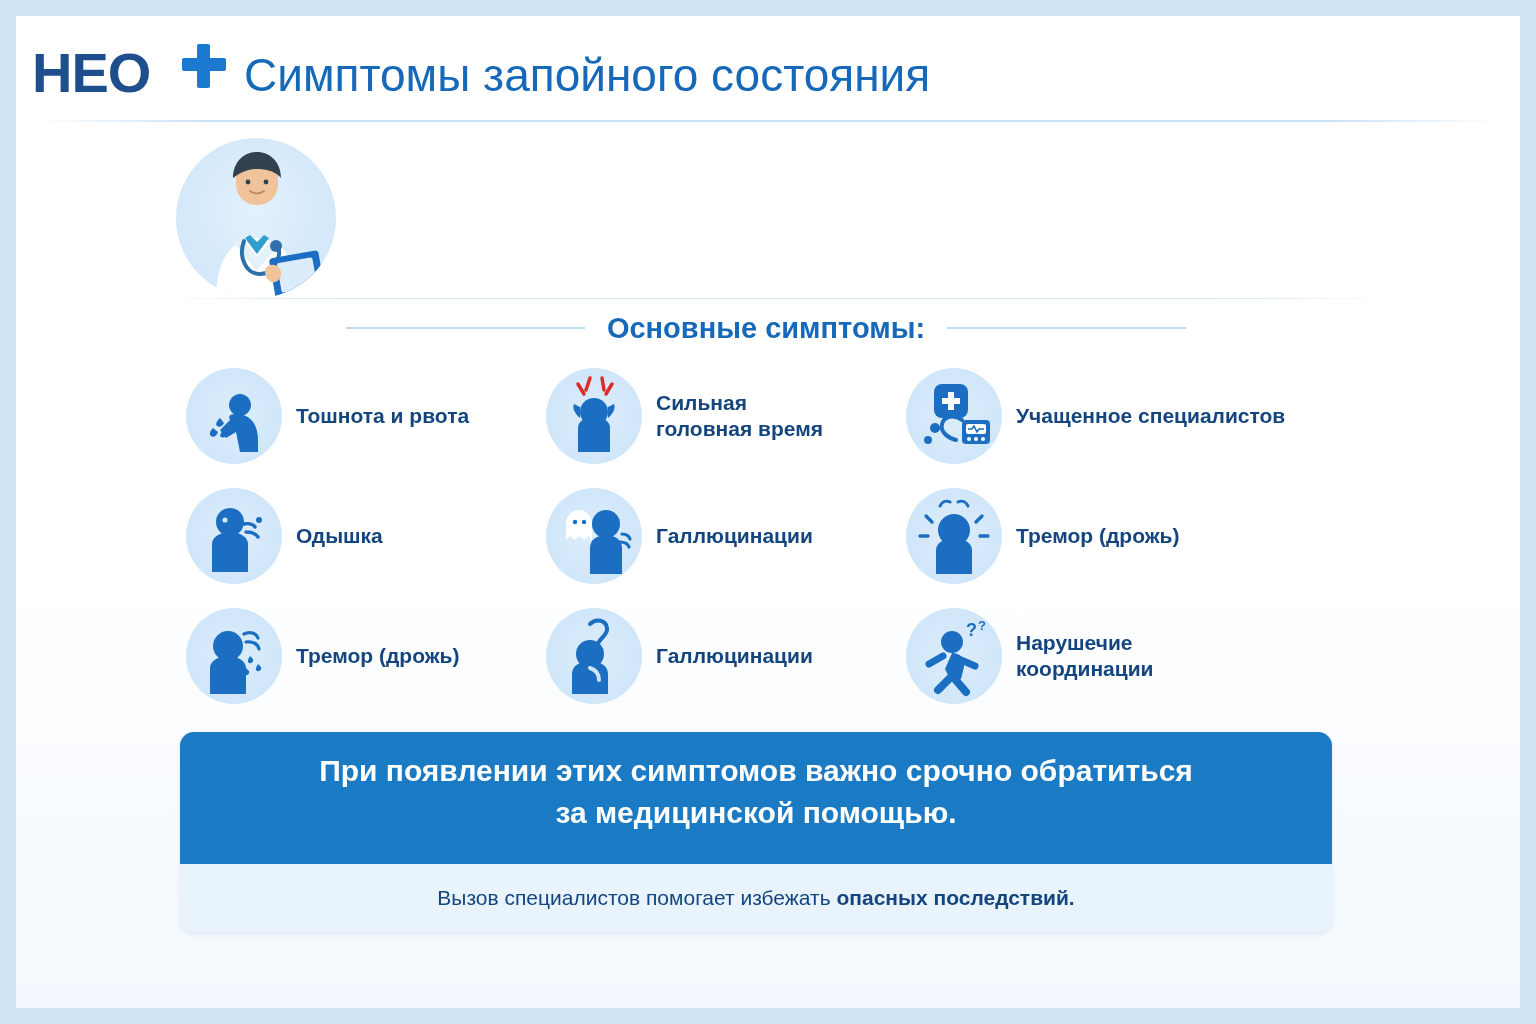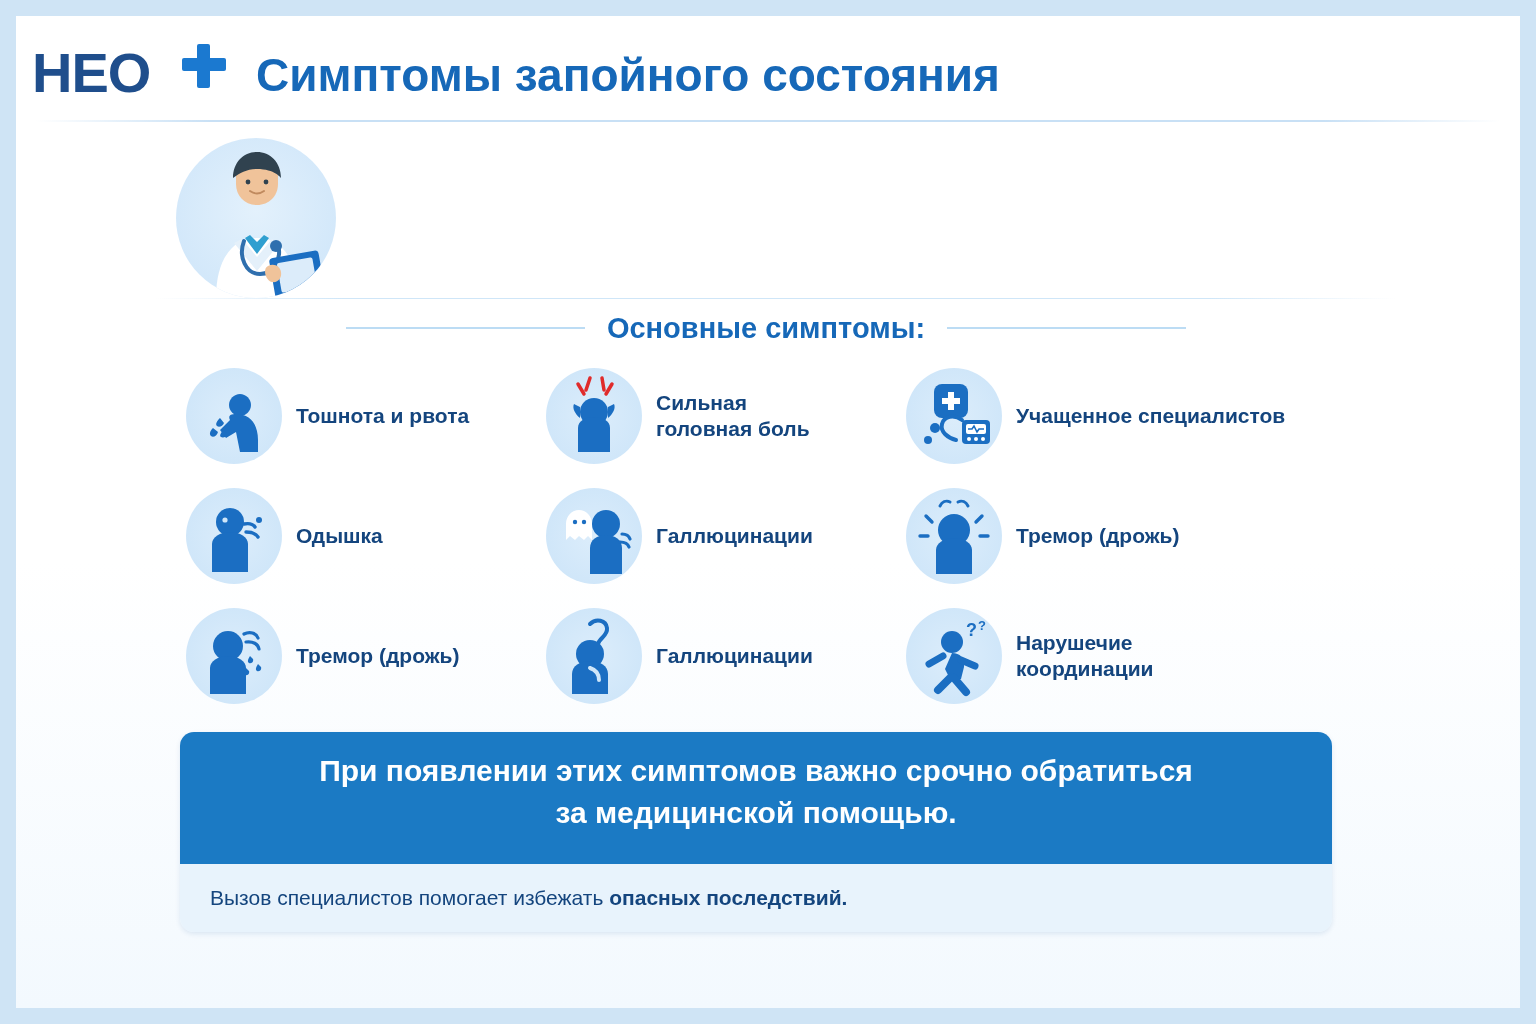--- a/index.html
+++ b/index.html
@@ -62,24 +62,24 @@
     font-family: "Liberation Sans", sans-serif;
     font-weight: bold;
     font-size: 52px;
     letter-spacing: -1px;
     color: #1f4e8c;
     display: flex;
     align-items: center;
   }
   .title {
     position: absolute;
-    left: 240px;
+    left: 228px;
     top: 32px;
     font-size: 46px;
-    font-weight: bold;
+    font-weight: normal;
     color: #1668b8;
     letter-spacing: 0px;
     white-space: nowrap;
   }
   .header-rule {
     position: absolute;
     left: 20px;
     top: 104px;
     width: 1464px;
     height: 2px;
@@ -198,21 +198,21 @@
   }
   .callout-main-text {
     color: #ffffff;
     font-size: 30px;
     font-weight: bold;
     line-height: 42px;
   }
   .callout-sub {
     background: #e8f3fc;
     padding: 20px 30px;
-    text-align: left;
+    text-align: center;
   }
   .callout-sub-text {
     color: #14457e;
     font-size: 21px;
     line-height: 28px;
   }
   .callout-sub-text b { font-weight: bold; }
 </style>
 </head>
 <body>
@@ -289,21 +289,21 @@
       <div class="cell">
         <div class="sym-icon">
           <svg width="96" height="96" viewBox="0 0 96 96">
             <path d="M44 10l-4 12M56 10l2 12M66 16l-6 10M32 16l6 10" stroke="#e02b2b" stroke-width="3.5" stroke-linecap="round"></path>
             <circle cx="48" cy="44" r="14" fill="#1b6ec2"></circle>
             <path d="M32 60c0-7 7-11 16-11s16 4 16 11v24H32z" fill="#1b6ec2"></path>
             <path d="M34 50c-5-4-8-10-6-14l6 3zM62 50c5-4 8-10 6-14l-6 3z" fill="#1b6ec2"></path>
           </svg>
         </div>
         <div class="sym-label">
-          <span>Сильная</span><br><span>головная боль</span>
+          <span>Сильная</span><br><span>головная время</span>
         </div>
       </div>
 
       <div class="cell">
         <div class="sym-icon">
           <svg width="96" height="96" viewBox="0 0 96 96">
             <rect x="28" y="16" width="34" height="34" rx="8" fill="#1b6ec2"></rect>
             <rect x="42" y="24" width="6" height="18" fill="#ffffff"></rect>
             <rect x="36" y="30" width="18" height="6" fill="#ffffff"></rect>
             <rect x="56" y="52" width="28" height="24" rx="4" fill="#1b6ec2"></rect>

